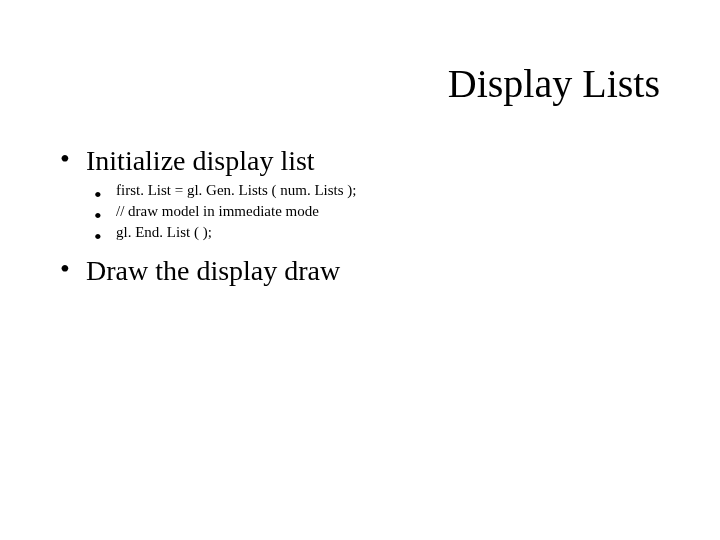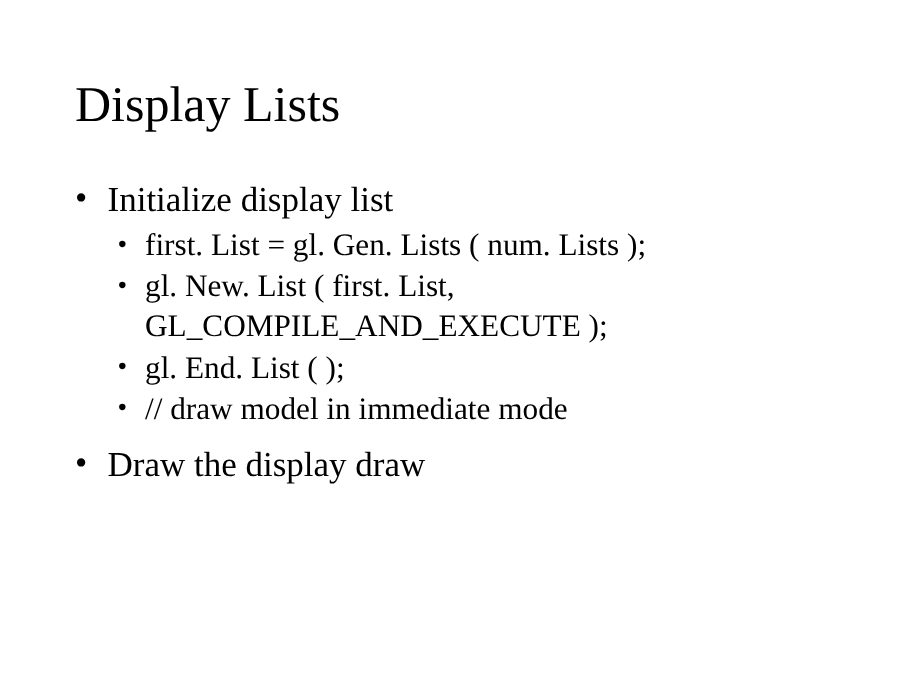--- a/index.html
+++ b/index.html
@@ -7,42 +7,42 @@
     width: 720px;
     height: 540px;
     background: #ffffff;
     font-family: "Times New Roman", Times, serif;
     color: #000000;
     padding: 60px 60px 40px 60px;
     overflow: hidden;
   }
   .title {
     font-size: 40px;
-    text-align: left;
+    text-align: right;
     margin-bottom: 38px;
     font-weight: normal;
   }
   ul.top { list-style: none; }
   ul.top > li {
     font-size: 28px;
     margin-bottom: 6px;
     padding-left: 26px;
     position: relative;
   }
   ul.top > li::before {
     content: "•";
     position: absolute;
     left: 0;
     top: 0;
     font-size: 28px;
     line-height: 1;
   }
   ul.sub { list-style: none; margin-top: 4px; }
   ul.sub > li {
-    font-size: 25px;
+    font-size: 15px;
     padding-left: 30px;
     position: relative;
     line-height: 1.25;
     margin-bottom: 2px;
   }
   ul.sub > li::before {
     content: "•";
     position: absolute;
     left: 8px;
     top: 0;
@@ -54,22 +54,21 @@
 </head>
 <body>
 
 <h1 class="title">Display Lists</h1>
 
 <ul class="top">
   <li>
     <span>Initialize display list</span>
     <ul class="sub">
       <li>first. List = gl. Gen. Lists ( num. Lists );</li>
-      <li>gl. New. List ( first. List, GL_COMPILE_AND_EXECUTE );</li>
+      <li>// draw model in immediate mode</li>
       <li>gl. End. List ( );</li>
-      <li>// draw model in immediate mode</li>
     </ul>
   </li>
   <div class="section-spacer"></div>
   <li>
     <span>Draw the display draw</span>
   </li>
 </ul>
 
 </body></html>

